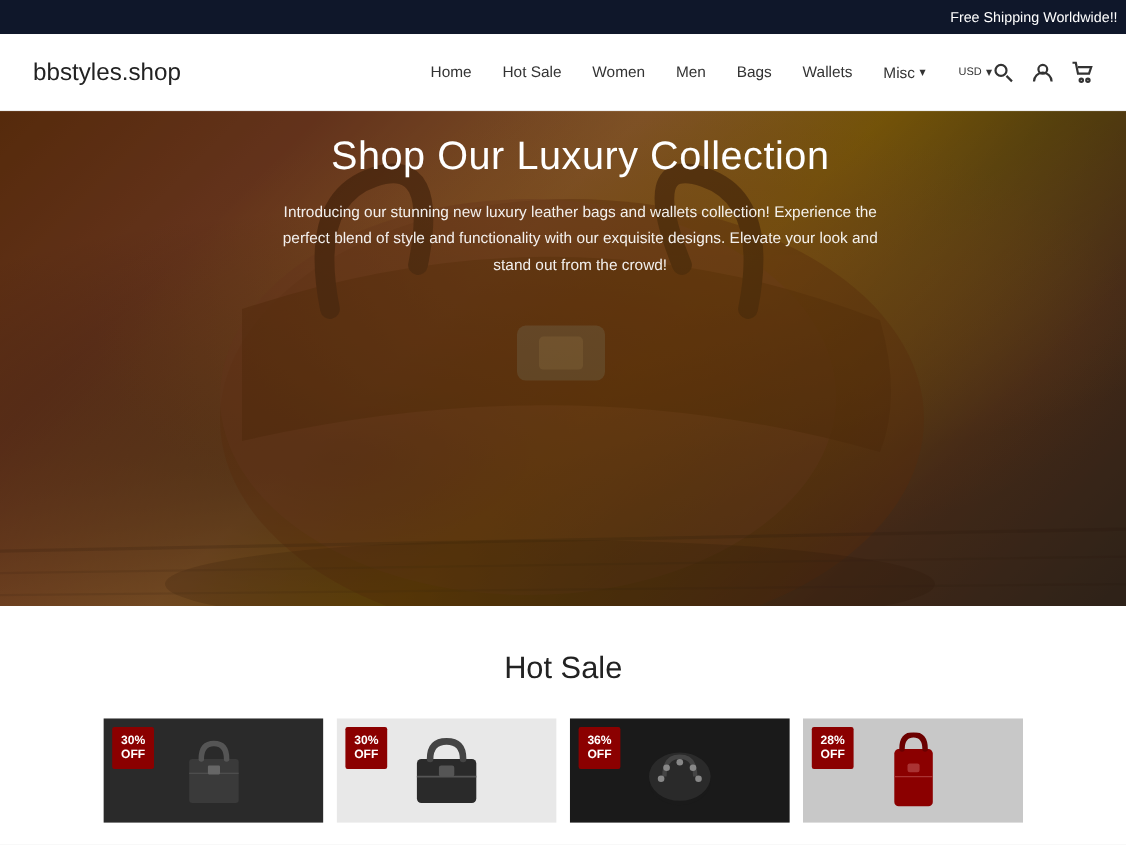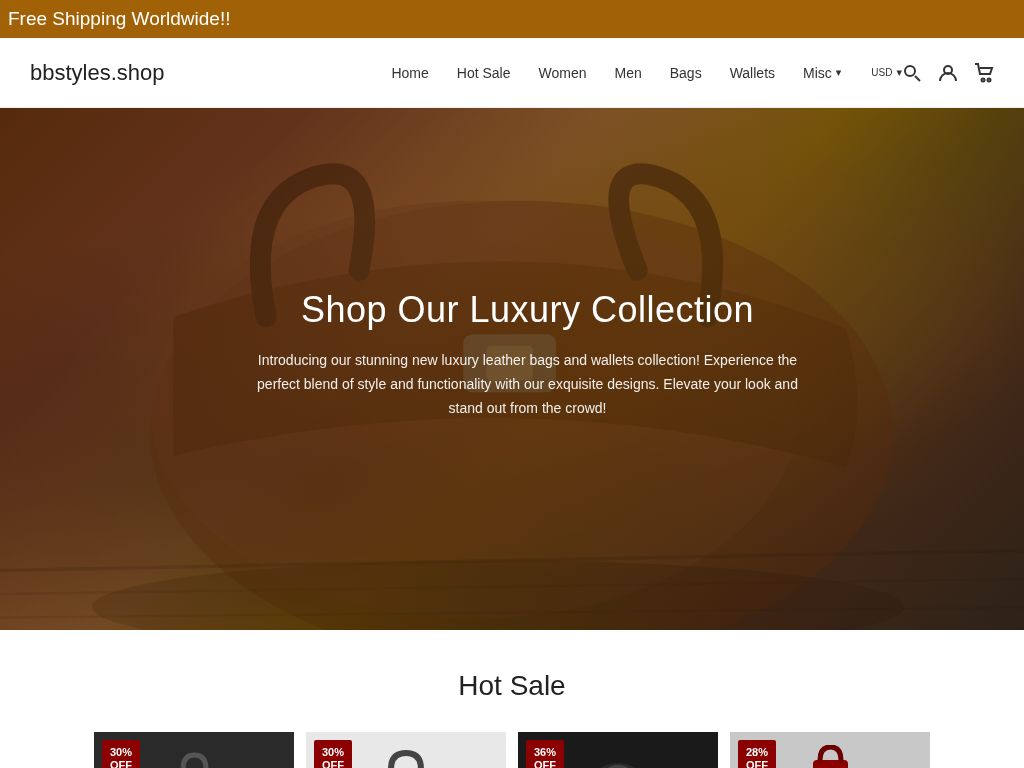--- a/index.html
+++ b/index.html
@@ -1,24 +1,24 @@
 <!DOCTYPE html>
 <html><head>
   <meta charset="utf-8">
   <style>
     * { margin: 0; padding: 0; box-sizing: border-box; }
     body { font-family: Arial, sans-serif; width: 1024px; overflow-x: hidden; }
 
     
     .top-banner {
-      background: #a16207;
+      background: #0f172a;
       color: #fff;
-      text-align: left;
+      text-align: right;
       padding: 8px;
-      font-size: 19px;
+      font-size: 13px;
     }
 
     
     .header {
       display: flex;
       align-items: center;
       padding: 0 30px;
       height: 70px;
       border-bottom: 1px solid #eee;
       background: #fff;
@@ -78,24 +78,23 @@
       font-size: 18px;
       color: #333;
       display: flex;
       align-items: center;
     }
 
     
     .hero {
       position: relative;
       width: 1024px;
-      height: 522px;
+      height: 450px;
       overflow: hidden;
       display: flex;
-      align-items: center;
       justify-content: center;
       padding-left: 31px;
     }
     .hero-bg {
       position: absolute;
       inset: 0;
       background: linear-gradient(
         135deg,
         #8B4513 0%,
         #A0522D 20%,

